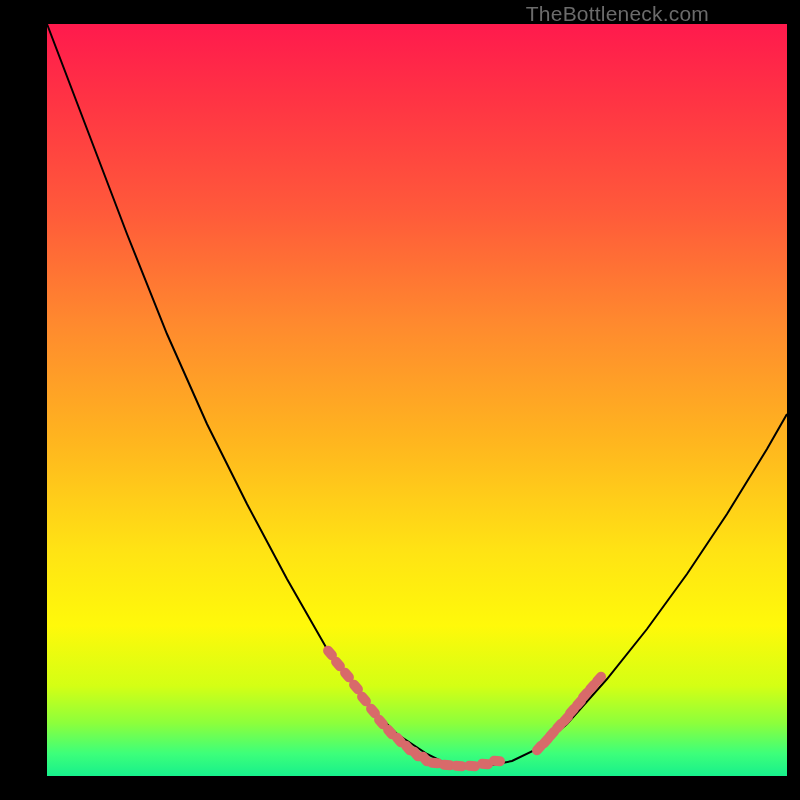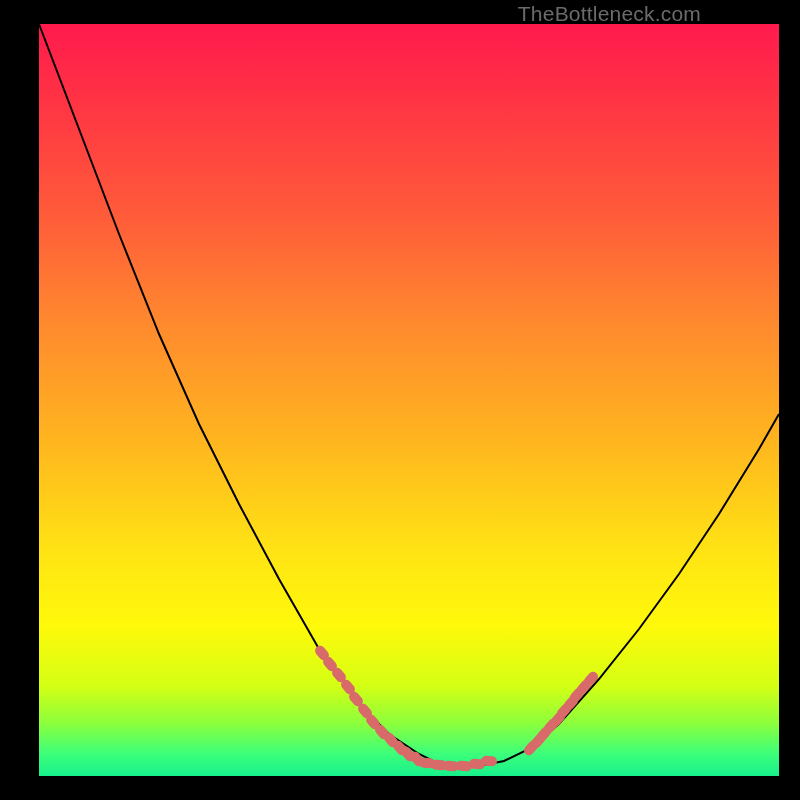--- a/index.html
+++ b/index.html
@@ -7,21 +7,21 @@
     padding: 0;
     width: 800px;
     height: 800px;
     background: #000;
     overflow: hidden;
     font-family: Arial, Helvetica, sans-serif;
   }
   .frame {
     position: absolute;
     top: 0;
-    left: 4px;
+    left: 12px;
     width: 711px;
     height: 800px;
     background: #000;
   }
   .plot-area {
     position: absolute;
     left: 35px;
     top: 24px;
     width: 740px;
     height: 752px;

